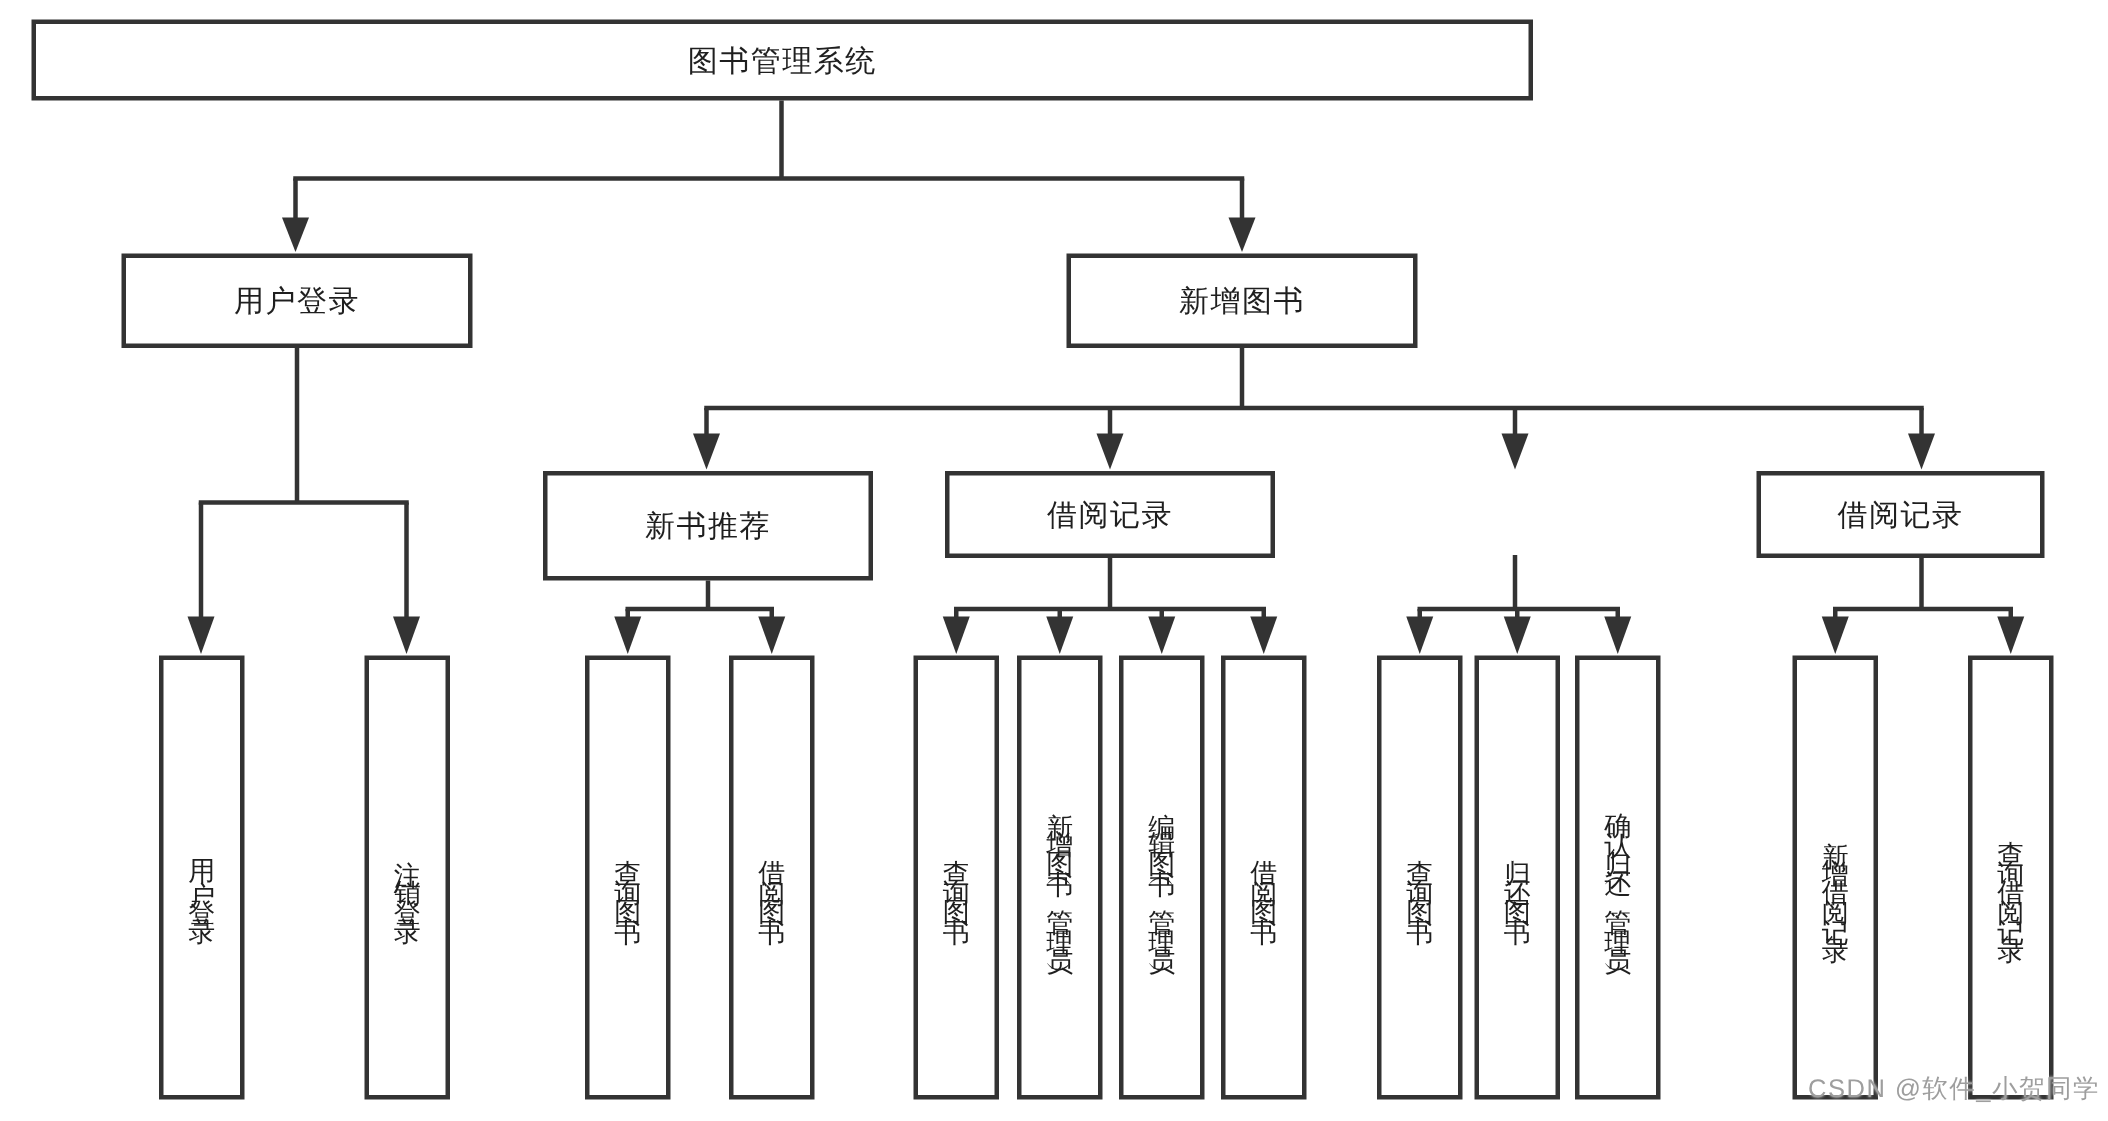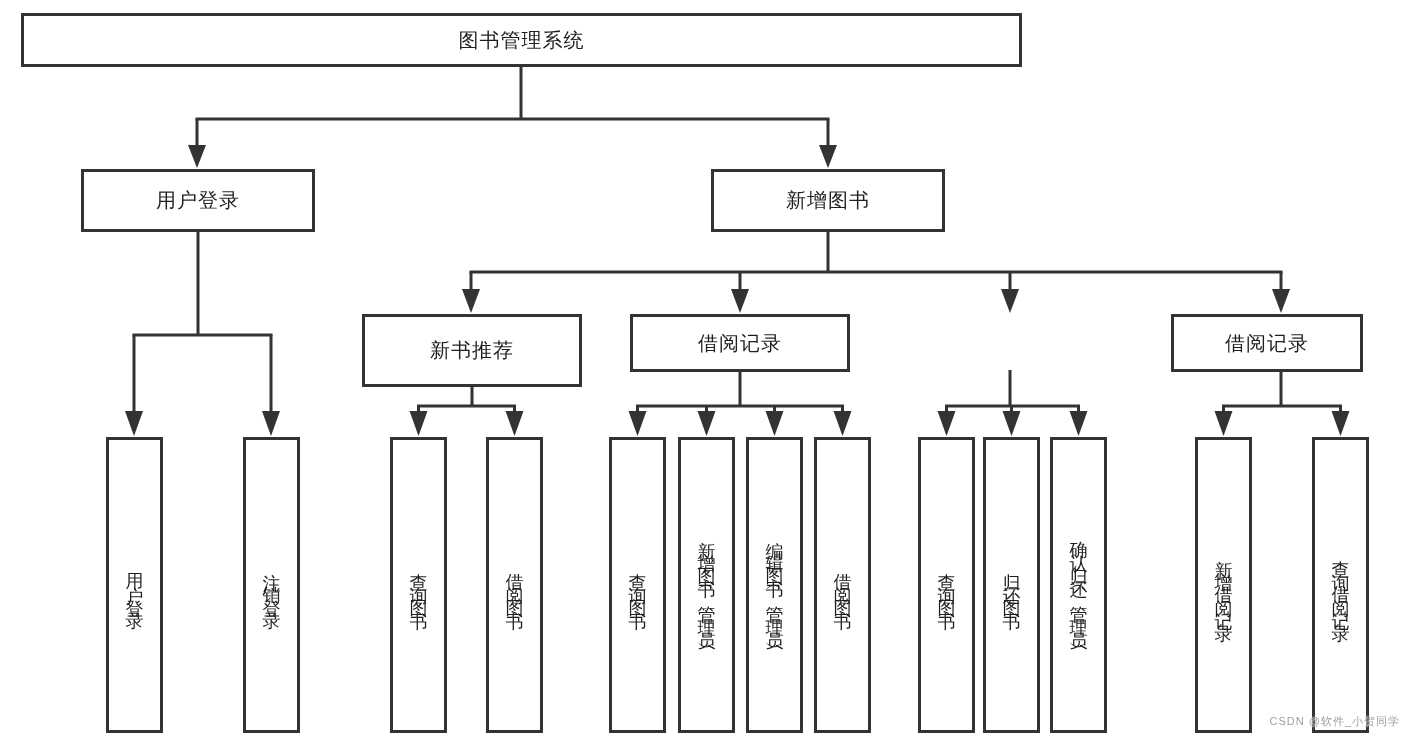--- a/index.html
+++ b/index.html
@@ -44,21 +44,21 @@
     text-orientation:mixed;
     font-size:18px;
     letter-spacing:13px;
     color:var(--text);
     white-space:nowrap;
     line-height:1;
   }
   .watermark{
     position:absolute;
     top:714px;right:5px;
-    font-size:11px;
+    font-size:17px;
     color:var(--watermark);
     letter-spacing:1px;
     text-shadow:0 0 2px #ffffff;
     white-space:nowrap;
   }
 </style>
 </head>
 <body>
 
 <div class="canvas">

